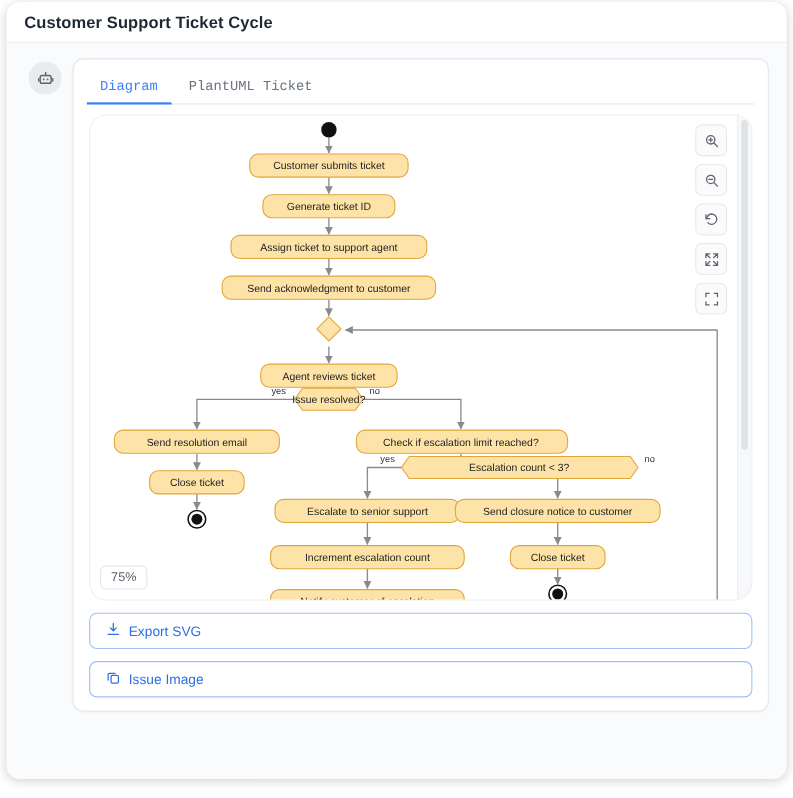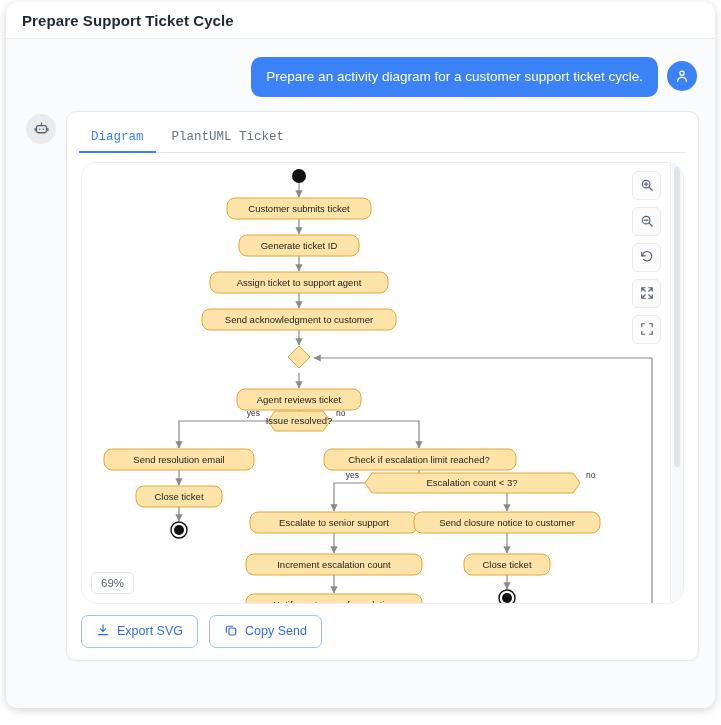--- a/index.html
+++ b/index.html
@@ -125,55 +125,47 @@
     cursor: pointer;
   }
   .zoom-badge {
     position: absolute; left: 9px; bottom: 9px; z-index: 5;
     background: #fff; border: 1px solid #e3e5ea; border-radius: 5px;
     padding: 4px 9px; font-size: 11.5px; color: #5b6371;
   }
 
   
   .actions {
-    display: flex; justify-content: flex-start; gap: 11px;
+    display: flex; justify-content: flex-end; gap: 11px;
     margin-top: 11px;
+    flex-direction: column;
   }
   .act-btn {
     display: flex; align-items: center; gap: 7px;
     border: 1px solid #9dc0fb; border-radius: 7px;
     background: #fff; color: #2f6fe4;
     font-size: 12.5px; padding: 7px 14px;
     cursor: pointer;
   }
 
   svg.diagram { position: absolute; left: 0; top: 0; }
   .nodeText { font-family: "Liberation Sans", sans-serif; font-size: 9.5px; fill: #222; }
   .edgeLbl  { font-family: "Liberation Sans", sans-serif; font-size: 8.5px; fill: #334; }
 </style>
 </head>
 <body>
 
 <div class="window">
 
   <div class="titlebar">
-    <div class="title">Prepare Support Ticket Cycle</div>
+    <div class="title">Customer Support Ticket Cycle</div>
   </div>
 
   <div class="body-area">
 
-    <div class="user-row">
-      <div class="bubble-user">Prepare an activity diagram for a customer support ticket cycle.</div>
-      <div class="avatar-user">
-        <svg width="16" height="16" viewBox="0 0 24 24" fill="none" stroke="#fff" stroke-width="2" stroke-linecap="round">
-          <circle cx="12" cy="8" r="3.2"></circle>
-            <path d="M5.5 20c0-3.6 2.9-6 6.5-6s6.5 2.4 6.5 6"></path>
-        </svg>
-      </div>
-    </div>
 
     <div class="bot-row">
       <div class="avatar-bot">
         <svg width="17" height="17" viewBox="0 0 24 24" fill="none" stroke="#5b6371" stroke-width="1.8" stroke-linecap="round">
           <rect x="5" y="8" width="14" height="10" rx="2.5"></rect>
           <path d="M12 4.2V8M3 12v3M21 12v3"></path>
           <circle cx="9.5" cy="13" r="1.1" fill="#5b6371" stroke="none"></circle>
           <circle cx="14.5" cy="13" r="1.1" fill="#5b6371" stroke="none"></circle>
         </svg>
       </div>
@@ -338,40 +330,40 @@
                 <path d="M9 3H3v6M15 3h6v6M9 21H3v-6M15 21h6v-6M3 3l6 6M21 3l-6 6M3 21l6-6M21 21l-6-6"></path>
               </svg>
             </div>
             <div class="tool-btn">
               <svg width="14" height="14" viewBox="0 0 24 24" fill="none" stroke="#5b6371" stroke-width="2" stroke-linecap="round">
                 <path d="M8 3H3v5M21 8V3h-5M8 21H3v-5M16 21h5v-5"></path>
               </svg>
             </div>
           </div>
 
-          <div class="zoom-badge">69%</div>
+          <div class="zoom-badge">75%</div>
         </div>
 
         <div class="actions">
           <div class="act-btn">
             <span>
               <svg width="14" height="14" viewBox="0 0 24 24" fill="none" stroke="#2f6fe4" stroke-width="2" stroke-linecap="round">
                 <path d="M12 3v11M7.5 10L12 14.5 16.5 10M4 20h16"></path>
               </svg>
             </span>
             <span>Export SVG</span>
           </div>
           <div class="act-btn">
             <span>
               <svg width="14" height="14" viewBox="0 0 24 24" fill="none" stroke="#2f6fe4" stroke-width="2" stroke-linejoin="round">
                 <rect x="8.5" y="8.5" width="11.5" height="12" rx="2"></rect>
                 <path d="M15.5 5.5H5.8A1.8 1.8 0 0 0 4 7.3v9.2"></path>
               </svg>
             </span>
-            <span>Copy Send</span>
+            <span>Issue Image</span>
           </div>
         </div>
 
       </div>
     </div>
 
   </div>
 </div>
 
 </body></html>

